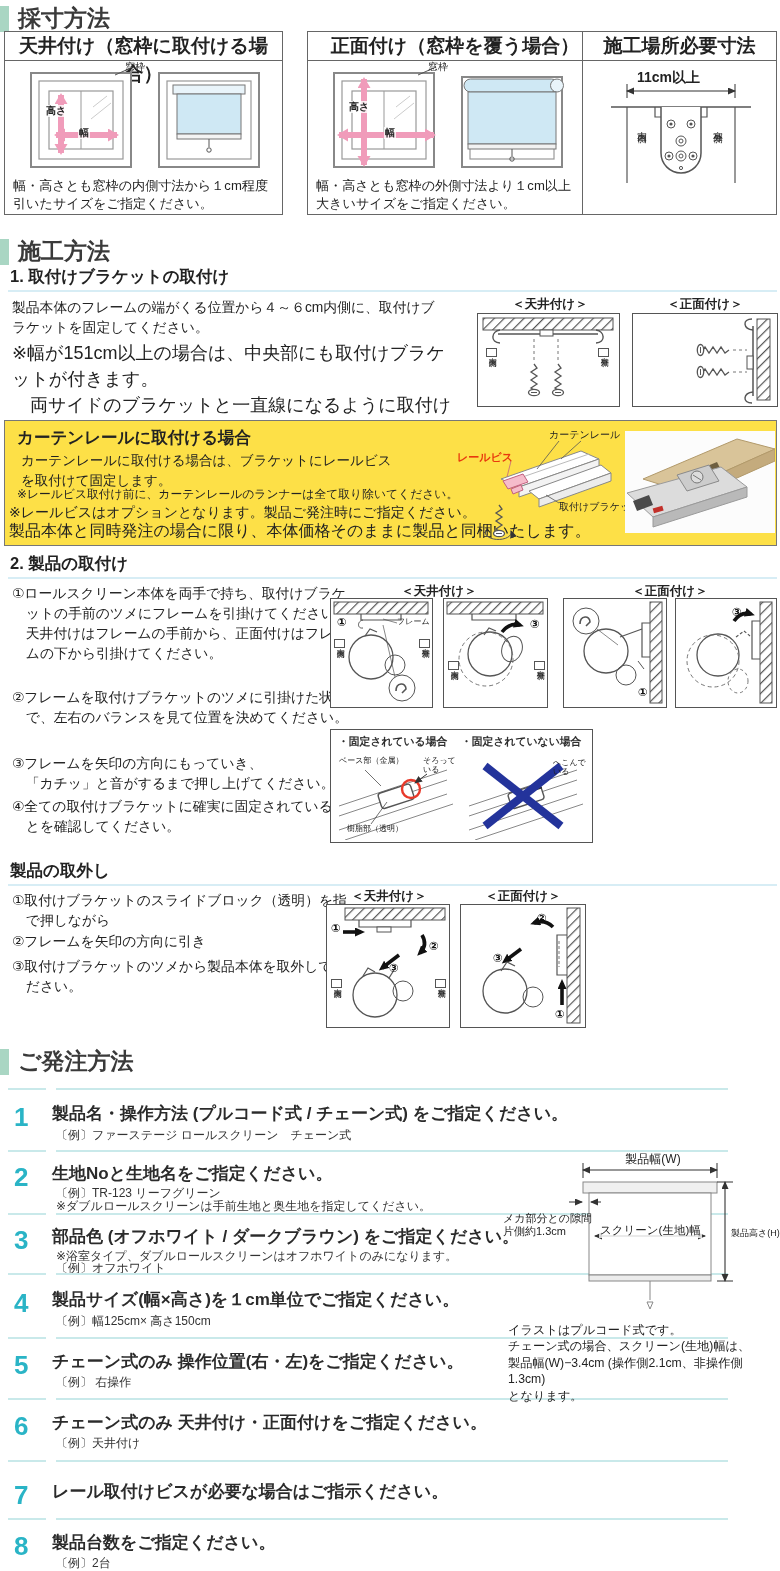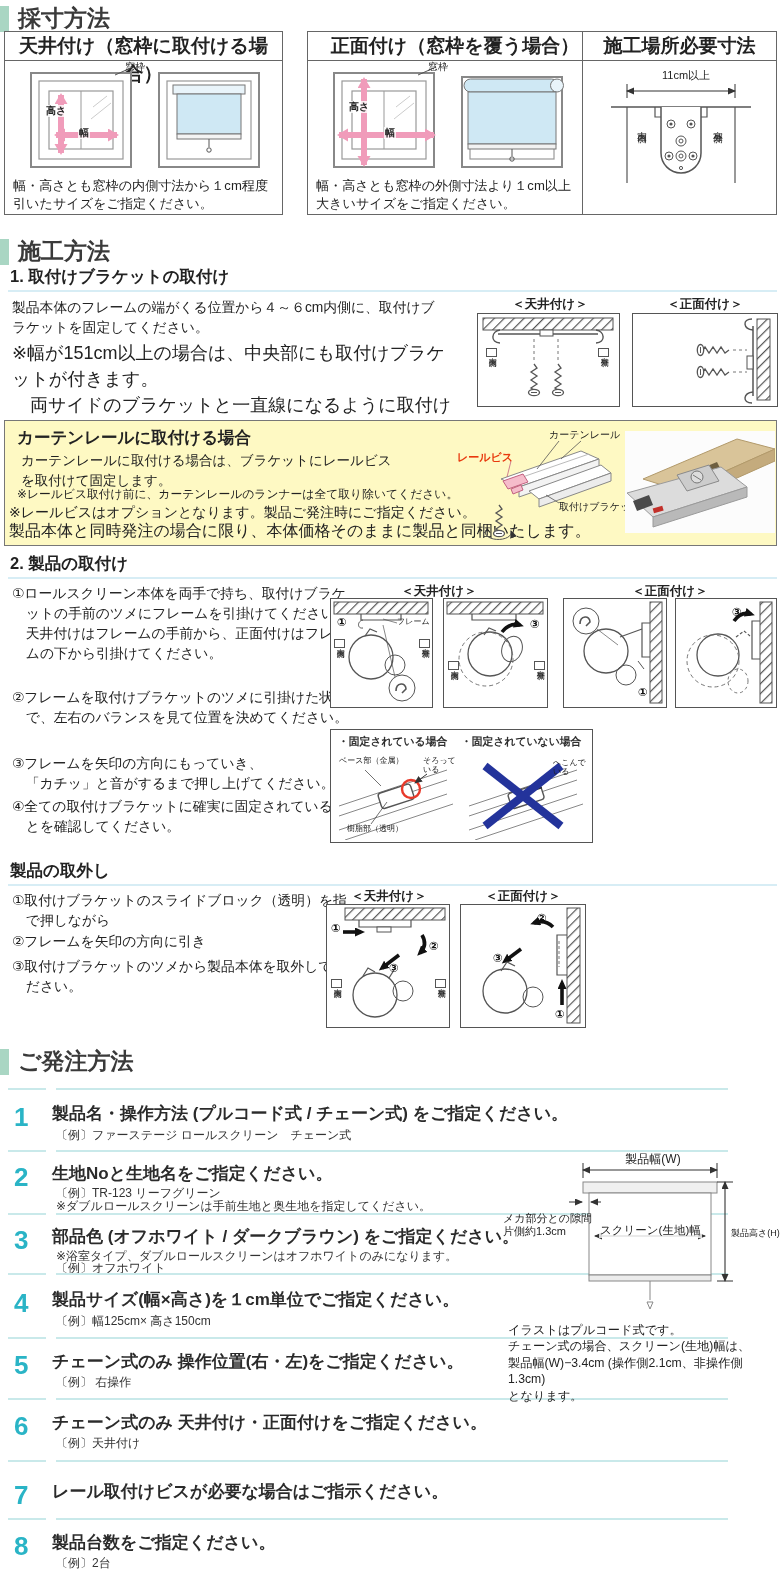--- a/index.html
+++ b/index.html
@@ -18,21 +18,21 @@
   .note-txt{position:absolute;font-size:12.6px;line-height:1.45;color:#222;white-space:pre-line;}
   .hang{padding-left:1em;text-indent:-1em;}
   .diag-cap{position:absolute;font-size:12.5px;font-weight:bold;color:#222;text-align:center;}
   .panel{position:absolute;border:1.4px solid #555;background:#fff;box-sizing:border-box;}
   .dlabel{position:absolute;font-size:10px;color:#222;white-space:nowrap;line-height:1.2;}
   .dlabel.sm{font-size:8px;}
   .dlabel.bgw{background:rgba(255,255,255,.8);padding:0 1px;font-weight:bold;}
   .vbox{position:absolute;writing-mode:vertical-rl;font-size:8px;border:1px solid #555;padding:2px 0;background:#fff;color:#222;letter-spacing:1px;line-height:1.1;}
   .vtext{position:absolute;writing-mode:vertical-rl;font-size:9.5px;color:#222;letter-spacing:2px;}
   .mark{position:absolute;font-size:11.5px;color:#111;font-weight:bold;}
-  .railbox{position:absolute;border:1.5px solid #777;background:#fef9c3;box-sizing:border-box;}
+  .railbox{position:absolute;border:1.5px solid #777;background:#fde047;box-sizing:border-box;}
   .o-div{position:absolute;height:2px;background:#c9e9ea;}
   .o-num{position:absolute;font-size:26px;font-weight:bold;color:#2ab4c6;line-height:1;}
   .o-title{position:absolute;font-size:17px;font-weight:bold;color:#2b2b2b;white-space:nowrap;}
   .o-line{position:absolute;font-size:12px;color:#333;white-space:nowrap;}
   .pre{white-space:pre-line;}
   svg{display:block;}
   .red{color:#e8380d;font-weight:bold;text-align:right;}
 </style>
 </head>
 <body>
@@ -153,21 +153,21 @@
         <circle cx="98" cy="80" r="5" fill="none" stroke="#555"></circle>
           <circle cx="98" cy="80" r="2" fill="none" stroke="#555"></circle>
         <circle cx="86" cy="95" r="4" fill="none" stroke="#555"></circle>
           <circle cx="86" cy="95" r="1.6" fill="#555"></circle>
         <circle cx="98" cy="95" r="5" fill="none" stroke="#555"></circle>
           <circle cx="98" cy="95" r="2" fill="none" stroke="#555"></circle>
         <circle cx="110" cy="95" r="4" fill="none" stroke="#555"></circle>
           <circle cx="110" cy="95" r="1.6" fill="#555"></circle>
         <circle cx="98" cy="107" r="1.6" fill="none" stroke="#555"></circle>
       </svg>
-      <span class="dlabel" style="left:79px;top:8px;font-weight:normal;font-size:11px">11cm以上</span>
+      <span class="dlabel" style="left:54px;top:8px;font-weight:bold;font-size:14px">11cm以上</span>
       <span class="vtext" style="left:52px;top:62px">室内側</span>
       <span class="vtext" style="left:128px;top:62px">室外側</span>
     </div>
   </div>
 
   <div class="sec-title" style="left:0;top:236px">
     <span class="bar"></span>
     <span>施工方法</span>
   </div>
 

